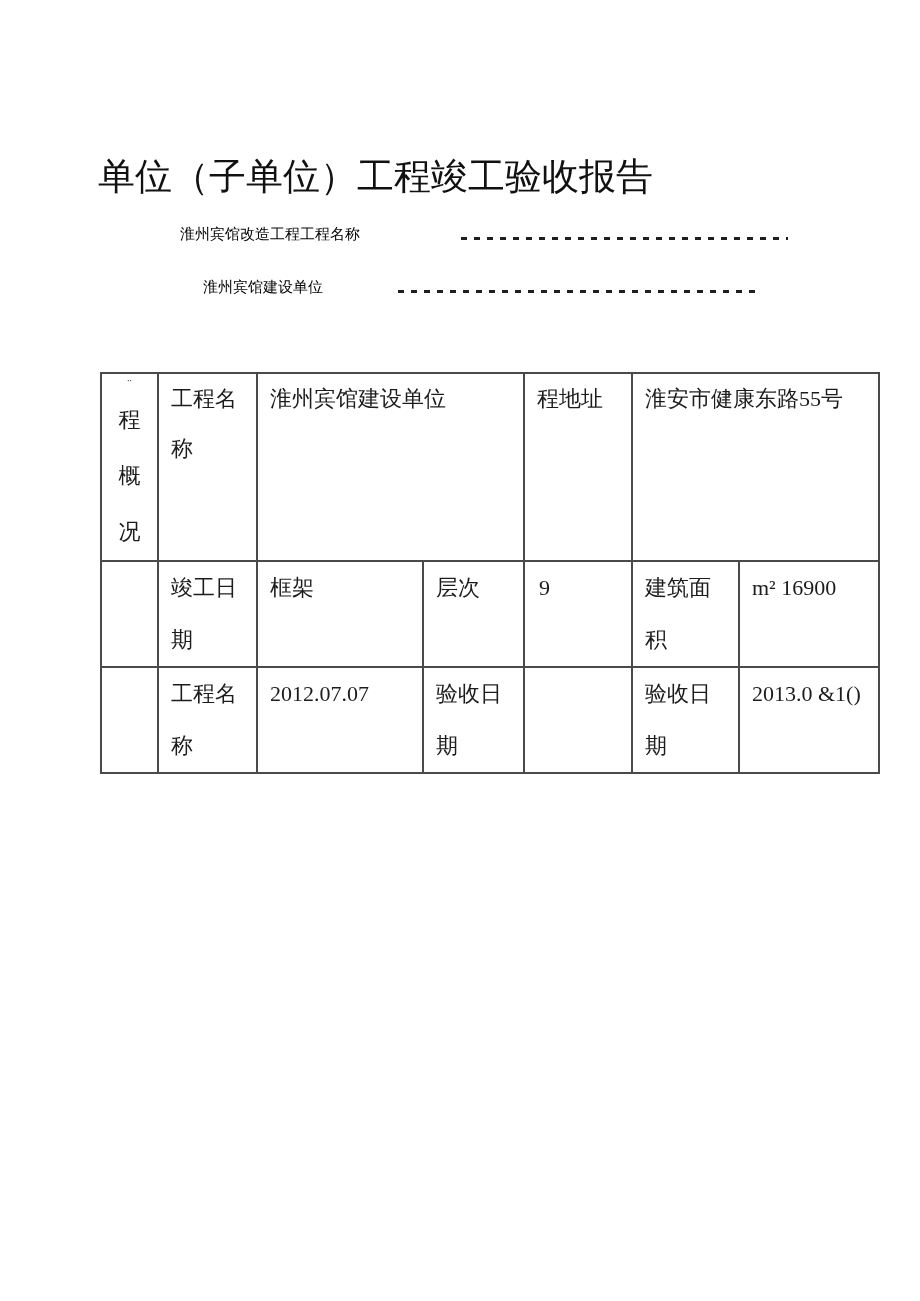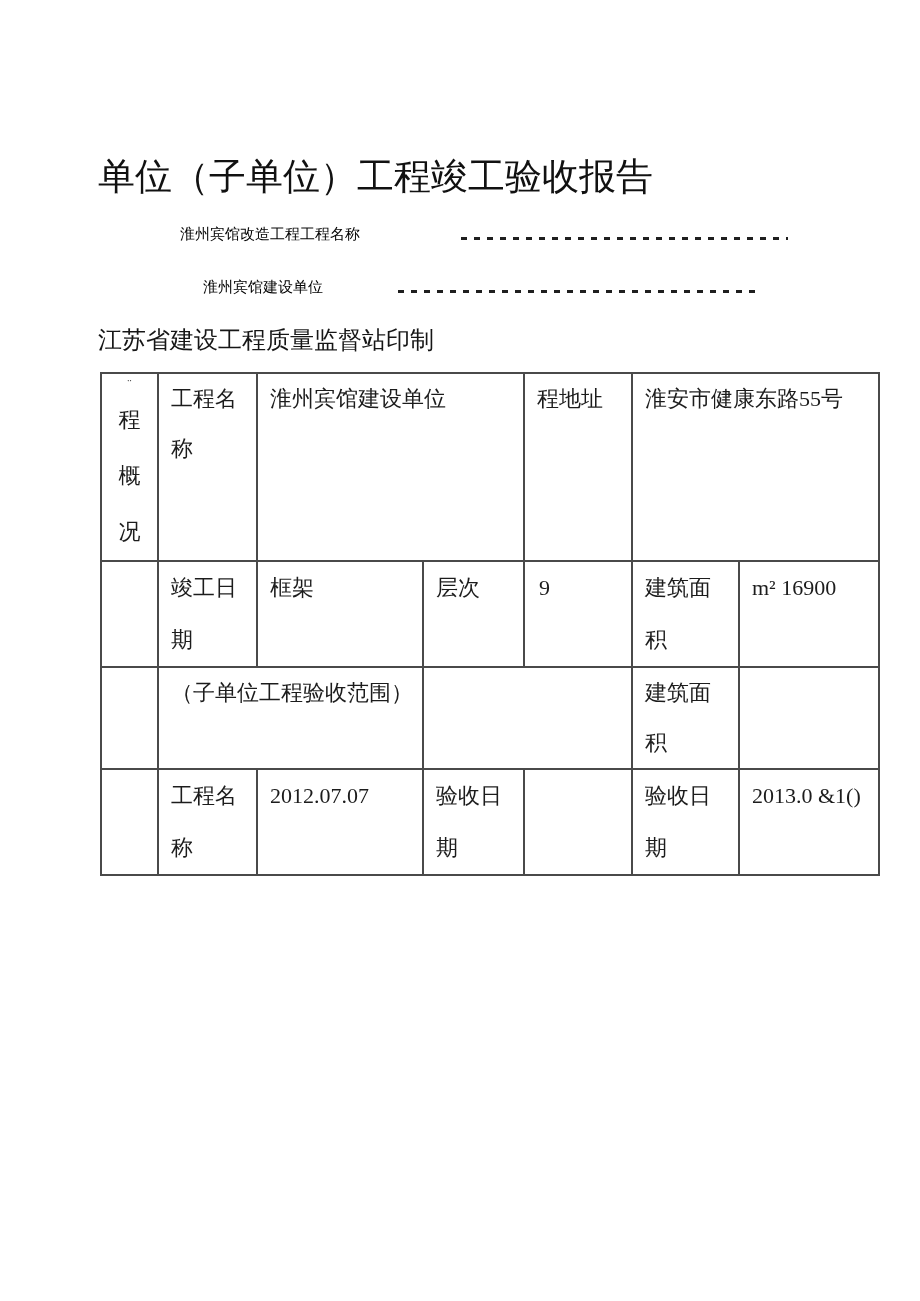--- a/index.html
+++ b/index.html
@@ -55,21 +55,20 @@
 <div class="page">
 
   <div class="doc-title">单位（子单位）工程竣工验收报告</div>
 
   <div class="fill-line-text l-name">淮州宾馆改造工程工程名称</div>
   <div class="dash d1"></div>
 
   <div class="fill-line-text l-unit">淮州宾馆建设单位</div>
   <div class="dash d2"></div>
 
-  <div class="issuer">江苏省建设工程质量监督站印制</div>
 
   <table class="info">
     <colgroup>
       <col style="width:57px">
         <col style="width:99px">
         <col style="width:166px">
       <col style="width:101px">
         <col style="width:108px">
         <col style="width:107px">
       <col style="width:140px">
@@ -89,27 +88,20 @@
     </tr>
     <tr class="r2">
       <td></td>
       <td>竣工日期</td>
       <td>框架</td>
       <td>层次</td>
       <td class="pl14">9</td>
       <td>建筑面积</td>
       <td>m² 16900</td>
     </tr>
-    <tr class="r3">
-      <td></td>
-      <td colspan="2" class="nowrap">（子单位工程验收范围）</td>
-      <td colspan="2"></td>
-      <td>建筑面积</td>
-      <td></td>
-    </tr>
     <tr class="r4">
       <td></td>
       <td>工程名称</td>
       <td>2012.07.07</td>
       <td>验收日期</td>
       <td></td>
       <td>验收日期</td>
       <td>2013.0 &amp;1()</td>
     </tr>
   </tbody>

